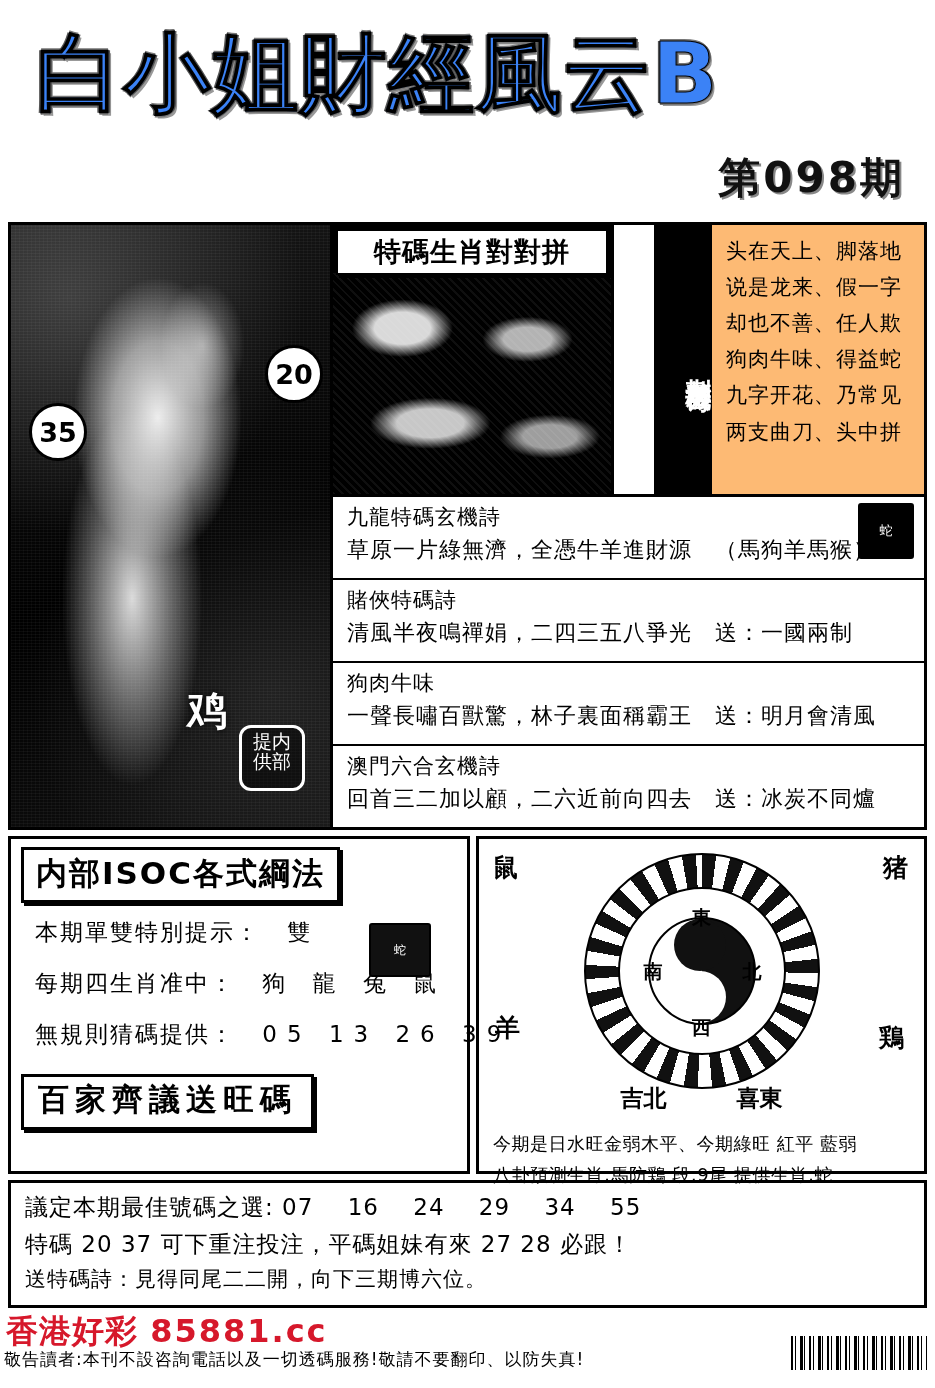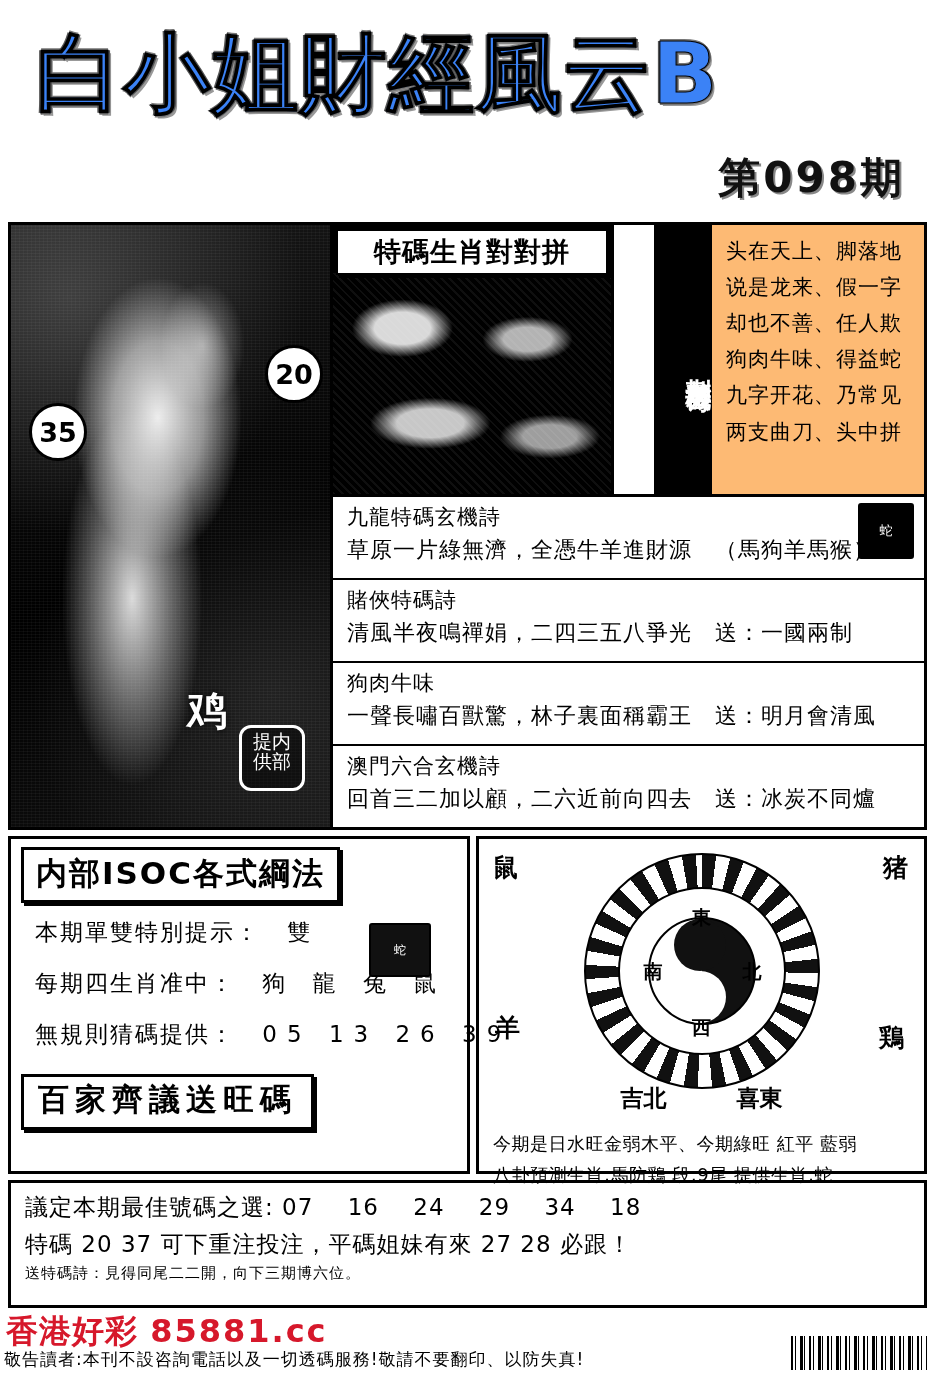--- a/index.html
+++ b/index.html
@@ -442,21 +442,21 @@
     height: 128px;
   }
   .bt-line {
     font-family: "DejaVu Sans", sans-serif;
     font-size: 23px;
     letter-spacing: 1px;
     line-height: 1.6;
     white-space: nowrap;
   }
   .bt-line .sp { display: inline-block; width: 26px; }
-  .bt-line-3 { font-size: 15px; font-family: Liberation Mono, monospace; }
+  .bt-line-3 { font-size: 21px; }
 
   
   .footer {
     position: relative;
     height: 66px;
   }
   .brand {
     position: absolute;
     left: 6px;
     top: 2px;
@@ -606,21 +606,21 @@
   </div>
 
   <div class="bottom-block">
     <div class="bt-line">
       <span>議定本期最佳號碼之選:</span>
       <span>07</span><span class="sp"></span>
       <span>16</span><span class="sp"></span>
       <span>24</span><span class="sp"></span>
       <span>29</span><span class="sp"></span>
       <span>34</span><span class="sp"></span>
-      <span>18</span>
+      <span>55</span>
     </div>
     <div class="bt-line">特碼 20  37 可下重注投注，平碼姐妹有來 27 28 必跟！</div>
     <div class="bt-line bt-line-3">送特碼詩：見得同尾二二開，向下三期博六位。</div>
   </div>
 
   <div class="footer">
     <div class="brand">
       <span>香港好彩</span>
       <span class="dom">85881.cc</span>
     </div>

